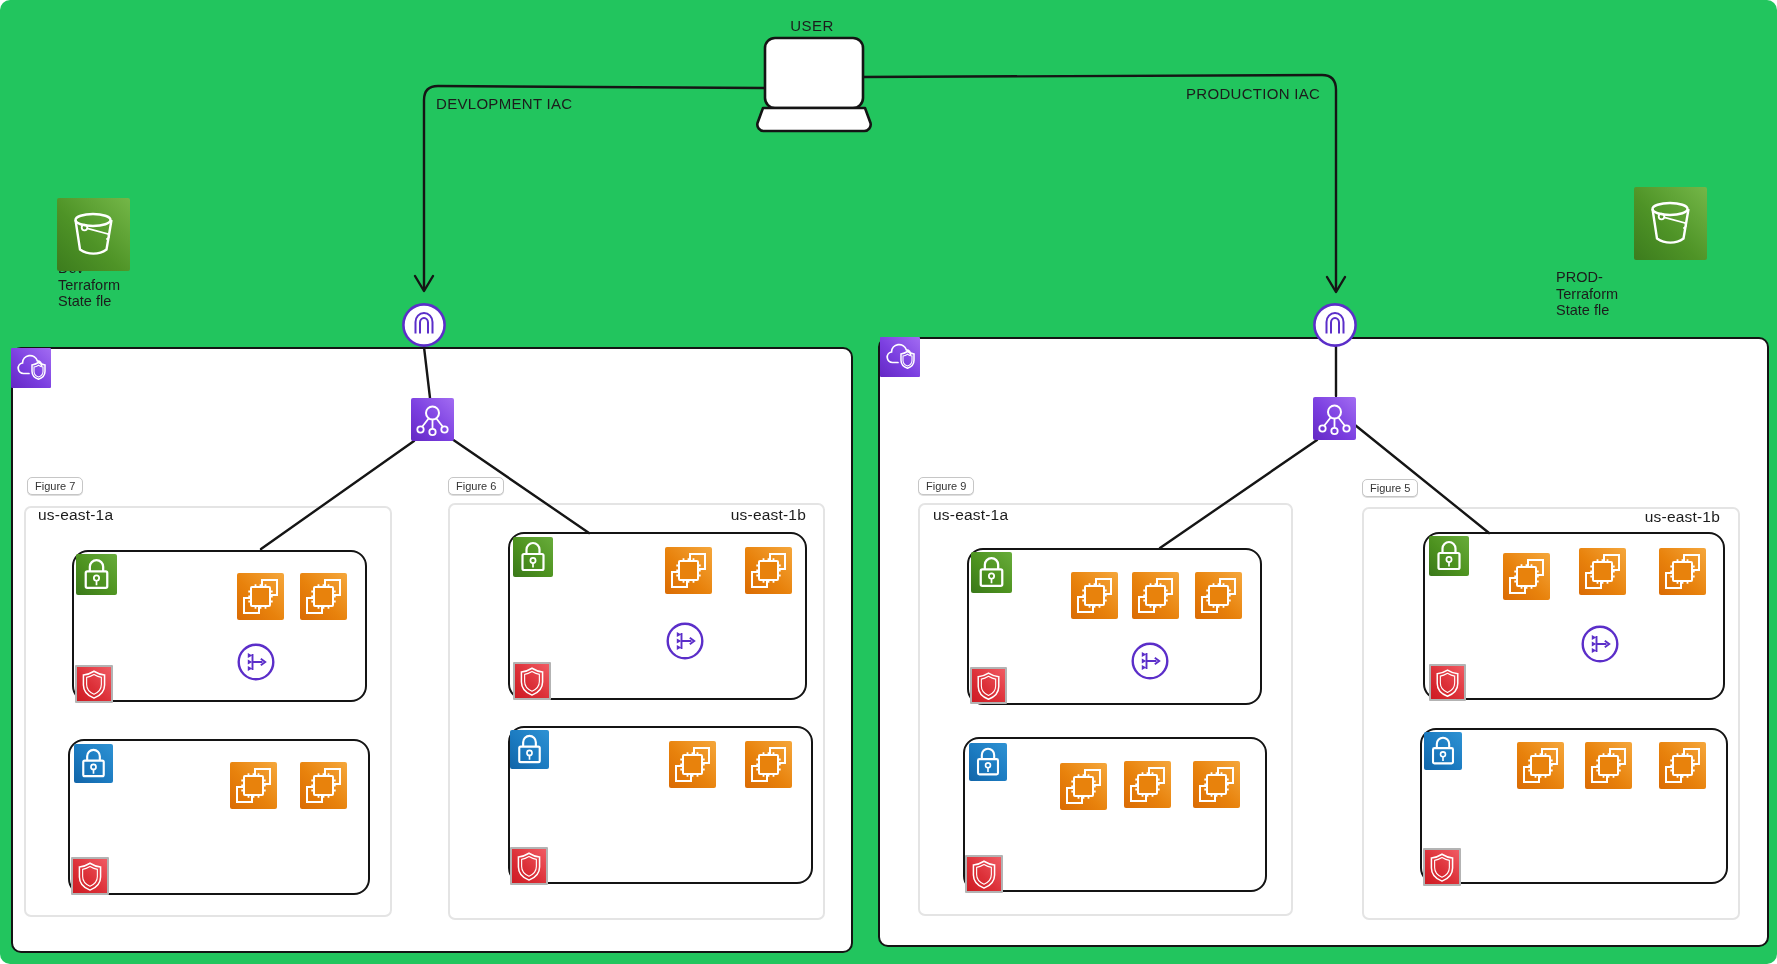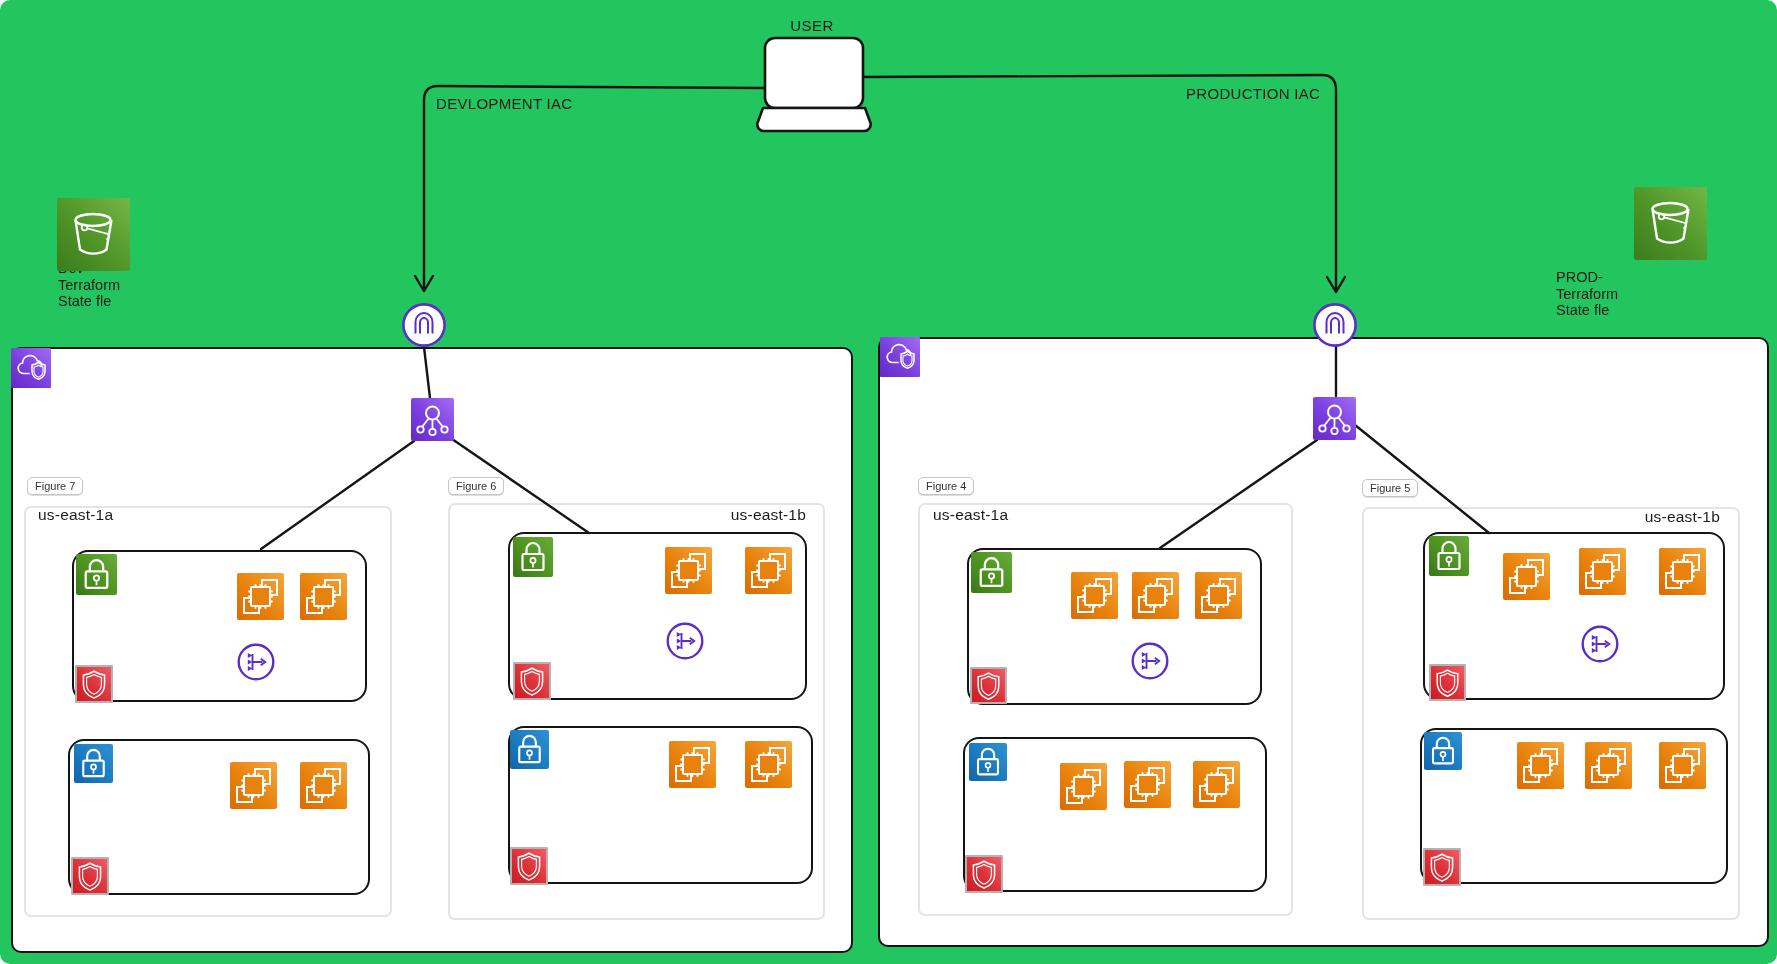--- a/index.html
+++ b/index.html
@@ -263,21 +263,21 @@
           <use href="#sym-ec2"></use>
         </svg>
       </div>
     <div class="abs tile t-red" style="left:0px;top:119px;width:34px;height:34px;">
       <svg viewBox="0 0 36 36">
           <use href="#sym-shield"></use>
         </svg>
       </div>
   </div>
 
-  <div class="abs badge" style="left:918px;top:477px;">Figure 4</div>
+  <div class="abs badge" style="left:918px;top:477px;">Figure 9</div>
   <div class="abs az-box" style="left:918px;top:503px;width:375px;height:413px;"></div>
   <div class="abs lbl azlabel" style="left:933px;top:506px;">us-east-1a</div>
 
   <div class="abs subnet" style="left:967px;top:548px;width:295px;height:157px;z-index:2;">
     <div class="abs tile t-green" style="left:2px;top:2px;width:41px;height:41px;">
       <svg viewBox="0 0 40 40">
           <use href="#sym-lock"></use>
         </svg>
       </div>
     <div class="abs tile t-orange" style="left:102px;top:22px;width:47px;height:47px;">

